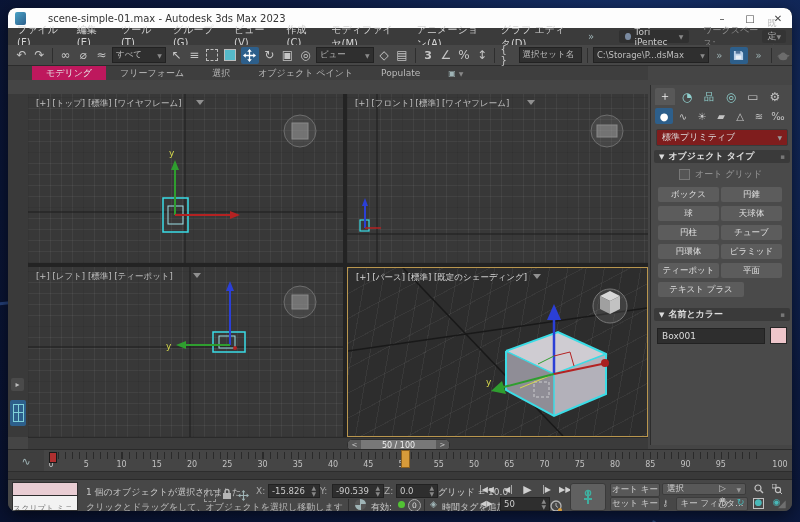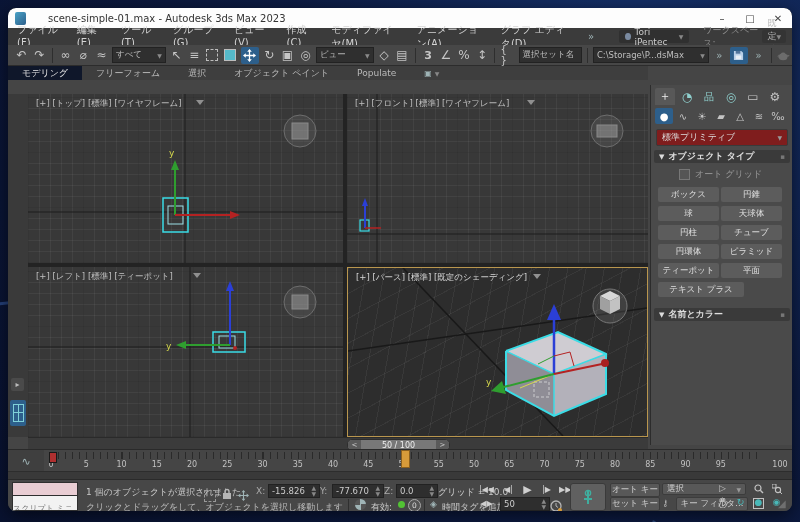--- a/index.html
+++ b/index.html
@@ -27,21 +27,21 @@
   .dd{background:#2f2f2f;border:1px solid #222;color:#bfbfbf;font-size:8.5px;display:inline-flex;
        align-items:center;height:14px;padding:0 3px;gap:15px;}
   .dd .arr{color:#8a8a8a;font-size:6px;margin-left:auto;}
   .active-tool{background:#2d5f8b;border-radius:2px;}
   .dash-box{width:10px;height:10px;border:1px dashed #bdbdbd;display:inline-block;}
   .solid-box{width:10px;height:10px;border:1px solid #bdbdbd;display:inline-block;background:#55b9c9;}
   
   .ribbon-tabs{position:absolute;left:0;top:58px;width:640px;height:14px;background:#3e3e3e;
        display:flex;align-items:center;}
   .ribbon-tab{color:#b9b9b9;font-size:9px;padding:0 14px;height:14px;display:flex;align-items:center;}
-  .ribbon-tab.active{background:#0f172a;color:#e8e8e8;}
+  .ribbon-tab.active{background:#be185d;color:#e8e8e8;margin-left:24px;}
   .ribbon-sub{position:absolute;left:0;top:72px;width:640px;height:14px;background:#363636;}
   .subtab{position:absolute;left:10px;top:0;height:14px;background:#4a4a4a;color:#cfcfcf;
        font-size:9px;display:flex;align-items:center;padding:0 10px;border-radius:0 0 2px 2px;}
   
   .vp-area{position:absolute;left:20px;top:86px;width:620px;height:343px;background:#232323;}
   .vp{position:absolute;overflow:hidden;}
   .vpwire{background-color:#383838;background-image:
      repeating-linear-gradient(0deg,rgba(0,0,0,.20) 0 1px,transparent 1px 55px),
      repeating-linear-gradient(90deg,rgba(0,0,0,.20) 0 1px,transparent 1px 55px),
      repeating-linear-gradient(0deg,rgba(255,255,255,.05) 0 1px,transparent 1px 11px),
@@ -373,20 +373,24 @@
         <span class="obj-btn">ピラミッド</span>
         <span class="obj-btn">ティーポット</span>
         <span class="obj-btn">平面</span>
         <span class="obj-btn" style="width: 86px;">テキスト プラス</span>
       </div>
     <div class="rollout" style="margin-top:8px;">
       <span style="font-size:7px;">▼</span>
         <span>名前とカラー</span>
       <span style="margin-left:auto;color:#777;font-size:7px;">▪</span>
     </div>
+    <div class="name-row">
+      <span class="name-input">Box001</span>
+      <span class="swatch" style="background: rgb(238, 198, 203);"></span>
+    </div>
   </div>
 
   <div class="tslider-row">
     <div class="tslider">
       <span class="cap">&lt;</span>
       <span class="val">50 / 100</span>
       <span class="cap">&gt;</span>
     </div>
   </div>
 
@@ -442,21 +446,21 @@
       <svg width="11" height="11" viewBox="0 0 14 14">
           <path d="M7 0l2.5 3h-5zM7 14l2.5-3h-5zM0 7l3-2.5v5zM14 7l-3-2.5v5zM6.3 3h1.4v8h-1.4zM3 6.3h8v1.4H3z" fill="#9fb4b6"></path>
         </svg></span>
     <span class="stxt" style="left:248px;top:6px;color:#a9a9a9;">X:</span>
     <span class="sbox" style="left:260px;top:4px;width:44px;height:12px;">
       <span>-15.826</span>
         <span class="spin">▲<br>▼</span>
       </span>
     <span class="stxt" style="left:312px;top:6px;color:#a9a9a9;">Y:</span>
     <span class="sbox" style="left:324px;top:4px;width:44px;height:12px;">
-      <span>-77.670</span>
+      <span>-90.539</span>
         <span class="spin">▲<br>▼</span>
       </span>
     <span class="stxt" style="left:376px;top:6px;color:#a9a9a9;">Z:</span>
     <span class="sbox" style="left:388px;top:4px;width:34px;height:12px;">
       <span>0.0</span>
         <span class="spin">▲<br>▼</span>
       </span>
     <span class="stxt" style="left:430px;top:6px;">グリッド = 10.0</span>
 
     <span class="sep-v" style="left:340px;top:19px;"></span>

